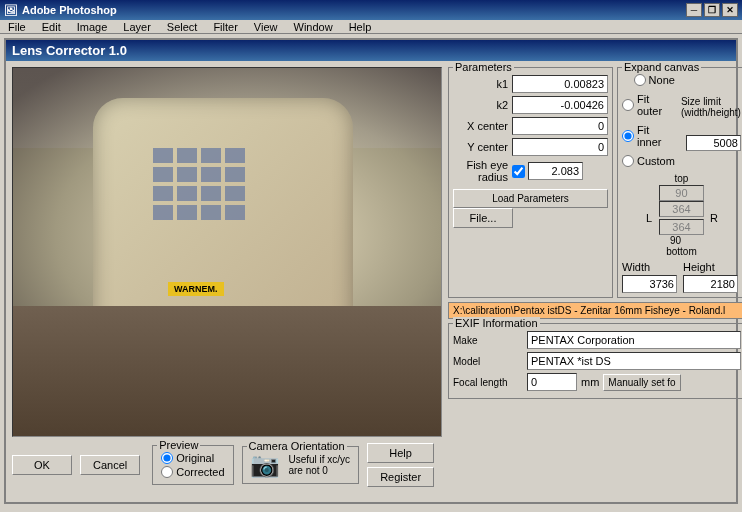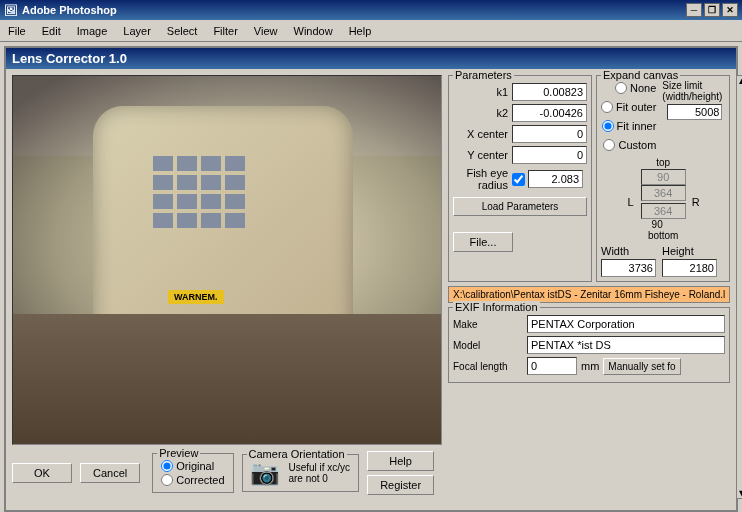--- a/index.html
+++ b/index.html
@@ -42,21 +42,21 @@
       align-items: center;
       justify-content: center;
       font-size: 9px;
       cursor: pointer;
       color: #000;
     }
 
     
     .menu-bar {
       background: #d4d0c8;
-      height: 22px;
+      height: 14px;
       display: flex;
       align-items: center;
       border-bottom: 1px solid #808080;
       padding: 0 4px;
       gap: 8px;
       font-size: 11px;
     }
     .menu-item {
       padding: 1px 4px;
       cursor: pointer;
@@ -211,21 +211,21 @@
       align-items: center;
       margin: 3px 0;
       gap: 4px;
     }
     .param-label {
       width: 55px;
       text-align: right;
       font-size: 11px;
     }
     .param-input {
-      width: 75px;
+      width: 96px;
       height: 18px;
       border: 1px inset #888;
       background: white;
       font-size: 11px;
       padding: 1px 3px;
       text-align: right;
     }
     .checkbox-row {
       display: flex;
       align-items: center;
@@ -245,21 +245,22 @@
     .radio-col {
       display: flex;
       flex-direction: column;
       gap: 3px;
       align-items: flex-end;
     }
     .size-col {
       display: flex;
       flex-direction: column;
       align-items: flex-end;
-      gap: 2px;
+      gap: 17px;
+      margin-top: 24px;
     }
     .size-label {
       font-size: 11px;
     }
     .size-input {
       width: 55px;
       height: 16px;
       border: 1px inset #888;
       background: white;
       font-size: 11px;
@@ -501,21 +502,21 @@
             <span class="param-label">Y center</span>
             <input type="text" class="param-input" value="0" style="">
           </div>
           <div class="param-row">
             <span class="param-label">Fish eye<br>radius</span>
             <div class="checkbox-row">
               <input type="checkbox" checked="" style="">
               <input type="text" class="param-input" style="width: 55px;" value="2.083">
             </div>
           </div>
-          <div style="margin-top:6px;display:flex;flex-direction:column;gap:16px;">
+          <div style="margin-top:6px;display:flex;flex-direction:column;gap:0;">
             <button class="btn" style="font-size:10px;padding:3px 6px;">Load Parameters</button>
             <button class="btn" style="width:60px;">File...</button>
           </div>
         </div>
 
         <div class="expand-group" style="flex:1;">
           <span class="group-title">Expand canvas</span>
 
           <div class="expand-inner">
             <div class="radio-col">

